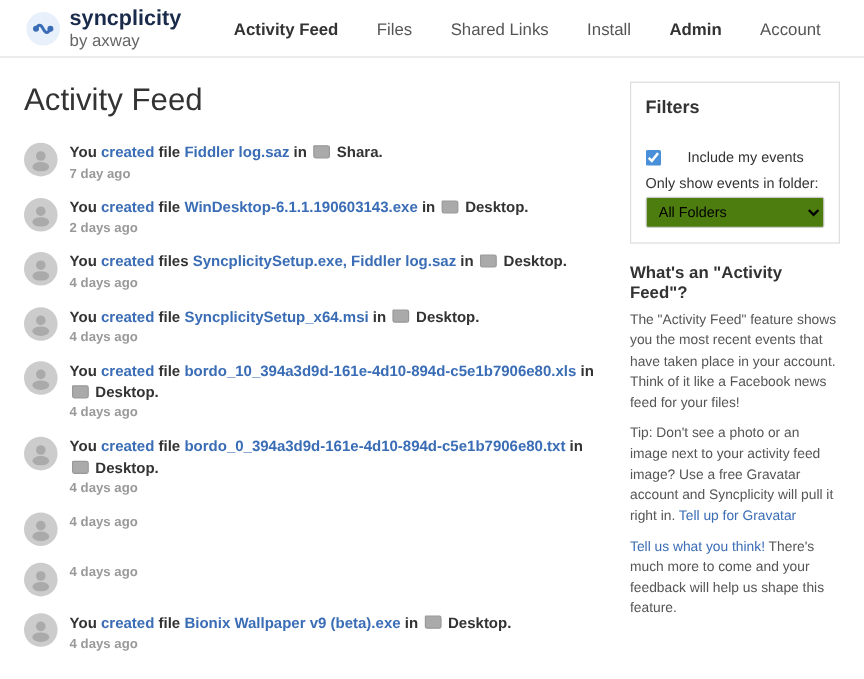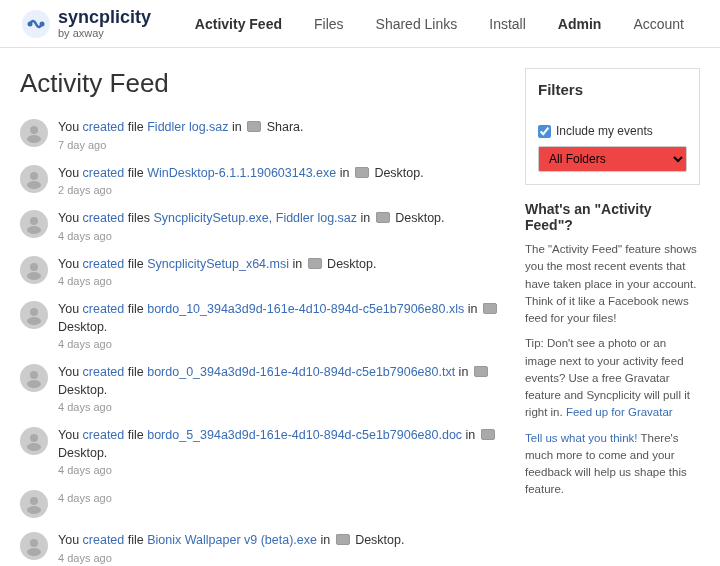--- a/index.html
+++ b/index.html
@@ -28,21 +28,21 @@
       display: flex;
       flex-direction: column;
       line-height: 1.1;
     }
     .logo-main {
       font-size: 18px;
       font-weight: bold;
       color: #1a2a4a;
     }
     .logo-sub {
-      font-size: 11px;
+      font-size: 14px;
       color: #666;
     }
     nav {
       display: flex;
       align-items: center;
       gap: 0;
     }
     .nav-link {
       padding: 0 16px;
       height: 48px;
@@ -77,20 +77,21 @@
       font-weight: normal;
       color: #333;
       margin-bottom: 20px;
     }
 
     
     .activity-item {
       display: flex;
       align-items: flex-start;
       margin-bottom: 14px;
+      font-weight: bold;
     }
     .avatar {
       width: 28px;
       height: 28px;
       border-radius: 50%;
       background: #ccc;
       margin-right: 10px;
       flex-shrink: 0;
       overflow: hidden;
       display: flex;
@@ -140,39 +141,39 @@
     }
     .filters-title {
       font-size: 15px;
       font-weight: bold;
       color: #333;
       margin-bottom: 26px;
     }
     .checkbox-row {
       display: flex;
       align-items: center;
-      gap: 5px;
+      gap: 22px;
       margin-bottom: 8px;
       font-size: 12px;
     }
     .checkbox-row input[type="checkbox"] {
       accent-color: #4a90d9;
     }
     .folder-label {
       font-size: 12px;
       color: #333;
       margin-bottom: 4px;
     }
     .folder-select {
       width: 100%;
       padding: 4px 6px;
       font-size: 12px;
       border: 1px solid #ccc;
       border-radius: 2px;
-      background: #ef4444;
+      background: #4d7c0f;
     }
 
     .what-box {
       padding: 0;
     }
     .what-title {
       font-size: 14px;
       font-weight: bold;
       color: #333;
       margin-bottom: 8px;
@@ -311,23 +312,20 @@
       </div>
     </div>
         <div class="activity-item">
       <div class="avatar">
         <svg viewBox="0 0 20 20">
           <circle cx="10" cy="7" r="4" fill="#aaa"></circle>
           <ellipse cx="10" cy="16" rx="7" ry="4" fill="#aaa"></ellipse>
         </svg>
       </div>
       <div class="item-content">
-        <div class="item-text">
-          <span class="you">You </span><a href="#" class="created-link">created</a> file <a href="#" class="file-link">bordo_5_394a3d9d-161e-4d10-894d-c5e1b7906e80.doc</a> in <span class="folder-icon-inline"></span> Desktop.
-        </div>
         <div class="timestamp">4 days ago</div>
       </div>
     </div>
         <div class="activity-item">
       <div class="avatar">
         <svg viewBox="0 0 20 20">
           <circle cx="10" cy="7" r="4" fill="#aaa"></circle>
           <ellipse cx="10" cy="16" rx="7" ry="4" fill="#aaa"></ellipse>
         </svg>
       </div>
@@ -352,31 +350,32 @@
       </div>
   </div>
 
   <div class="sidebar">
     <div class="filters-box">
       <div class="filters-title">Filters</div>
       <label class="checkbox-row">
         <input type="checkbox" checked="" style="">
         <span>Include my events</span>
       </label>
+      <div class="folder-label">Only show events in folder:</div>
       <select class="folder-select">
         <option>All Folders</option>
       </select>
     </div>
 
     <div class="what-box">
       <div class="what-title">What's an "Activity Feed"?</div>
       <p class="what-text">The "Activity Feed" feature shows you the most recent events that have taken place in your account. Think of it like a Facebook news feed for your files!</p>
       <p class="what-text">
-        <span>Tip: Don't see a photo or an image next to your activity feed events? Use a free Gravatar feature and Syncplicity will pull it right in.</span>
-        <a href="#" class="what-link">Feed up for Gravatar</a>
+        <span>Tip: Don't see a photo or an image next to your activity feed image? Use a free Gravatar account and Syncplicity will pull it right in.</span>
+        <a href="#" class="what-link">Tell up for Gravatar</a>
       </p>
       <p class="what-text">
         <a href="#" class="tell-link">Tell us what you think!</a>
         <span> There's much more to come and your feedback will help us shape this feature.</span>
       </p>
     </div>
   </div>
 </div>
 
 </body></html>

